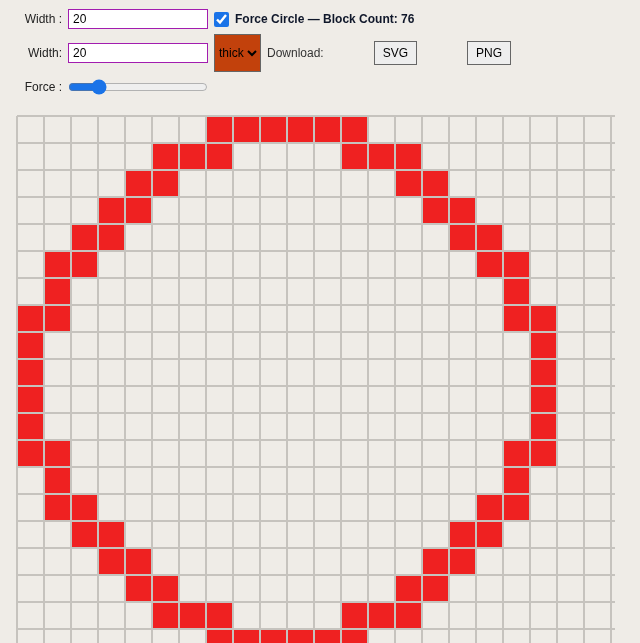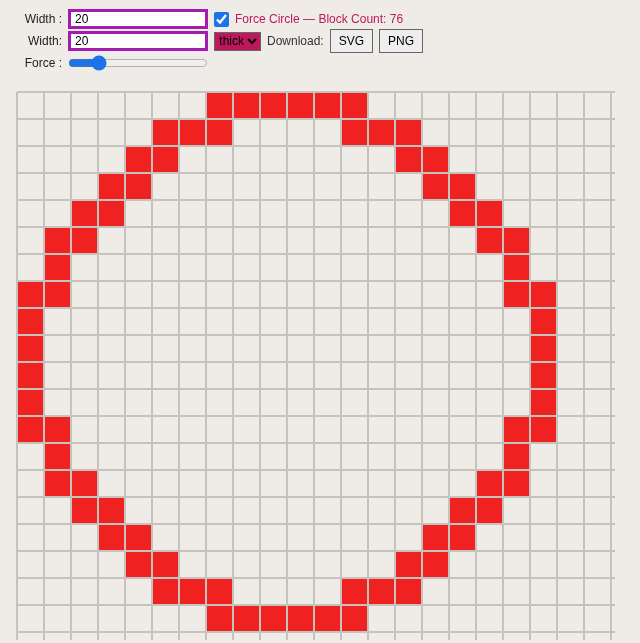--- a/index.html
+++ b/index.html
@@ -5,43 +5,43 @@
   html,body{margin:0;padding:0;}
   body{
     width:640px;height:643px;
     background:#efece7;
     font-family:Verdana,Geneva,sans-serif;
     font-size:12px;
     color:#333;
     box-sizing:border-box;
     padding:8px 10px;
   }
-  .controls{display:flex;flex-direction:column;gap:0;margin-bottom:8px;}
+  .controls{display:flex;flex-direction:column;gap:12px;margin-bottom:8px;}
   .row{display:flex;align-items:center;gap:6px;height:22px;}
   .lbl{width:52px;text-align:right;white-space:nowrap;color:#222;}
   input[type=number]{
     width:140px;height:20px;
-    border:3px solid #a21caf;background:#fff;
+    border:1px solid #a21caf;background:#fff;
     font:inherit;padding:0 4px;box-sizing:border-box;
   }
   select{
-    height:19px;border:1px solid #666;background:#be185d;font:inherit;text-align:right;
+    height:38px;border:1px solid #666;background:#c2410c;font:inherit;
   }
   input[type=checkbox]{
     width:15px;height:15px;accent-color:#1a73e8;margin:0;
   }
   button{
     height:24px;padding:0 8px;
     border:1px solid #666;background:#eee;
-    font:inherit;cursor:pointer;
+    font:inherit;cursor:pointer;margin-left:44px;
   }
   input[type=range]{
     width:140px;accent-color:#1a73e8;margin:0;
   }
-  .status{white-space:nowrap;color:#be185d;}
+  .status{white-space:nowrap;color:#0f172a;font-weight:bold;}
   .grid-wrap{
     position:relative;
     width:605px;height:558px;
     overflow:hidden;
   }
   svg{display:block;}
 </style>
 </head>
 <body>
 

